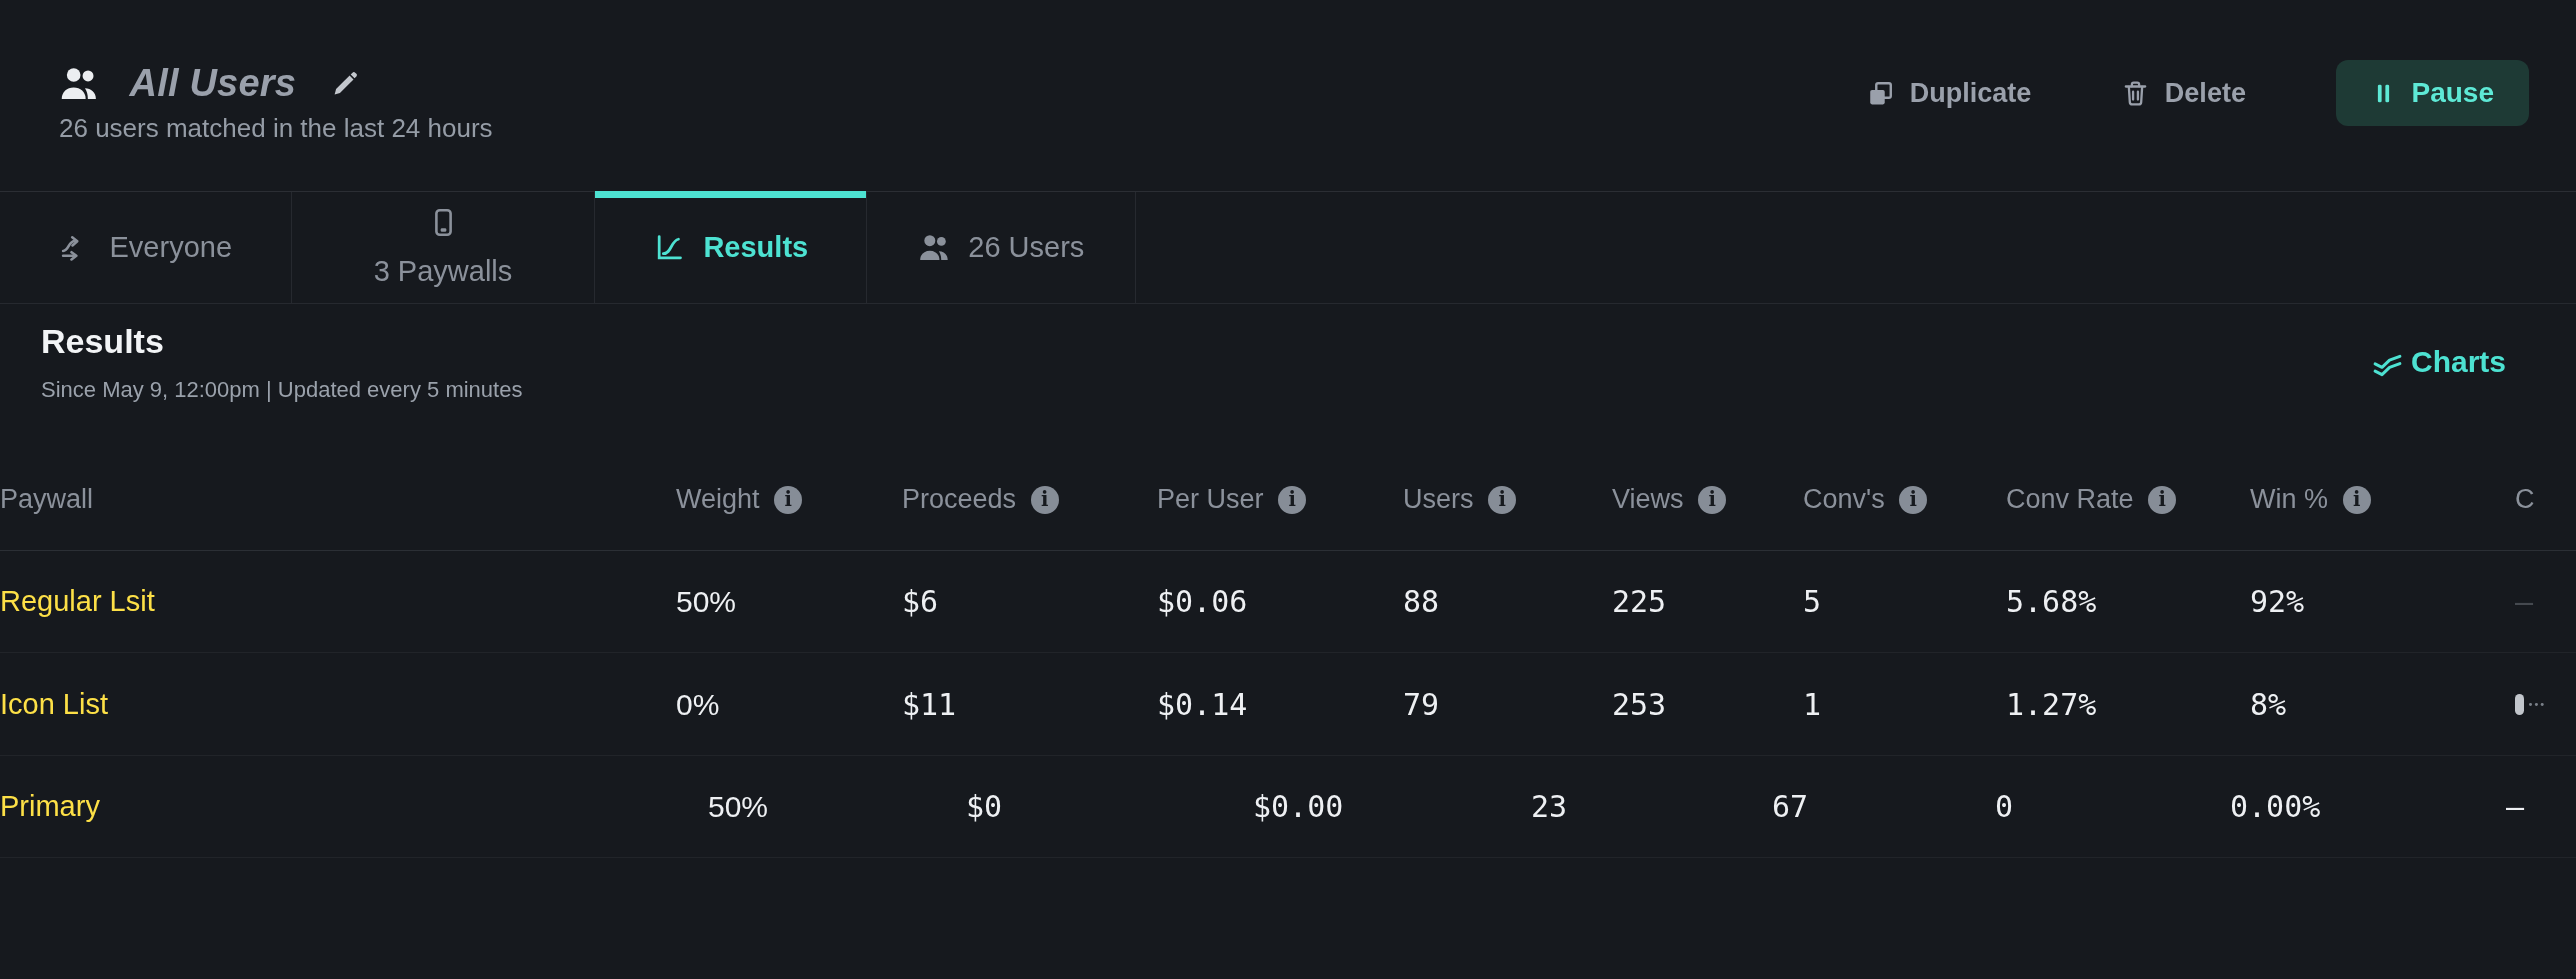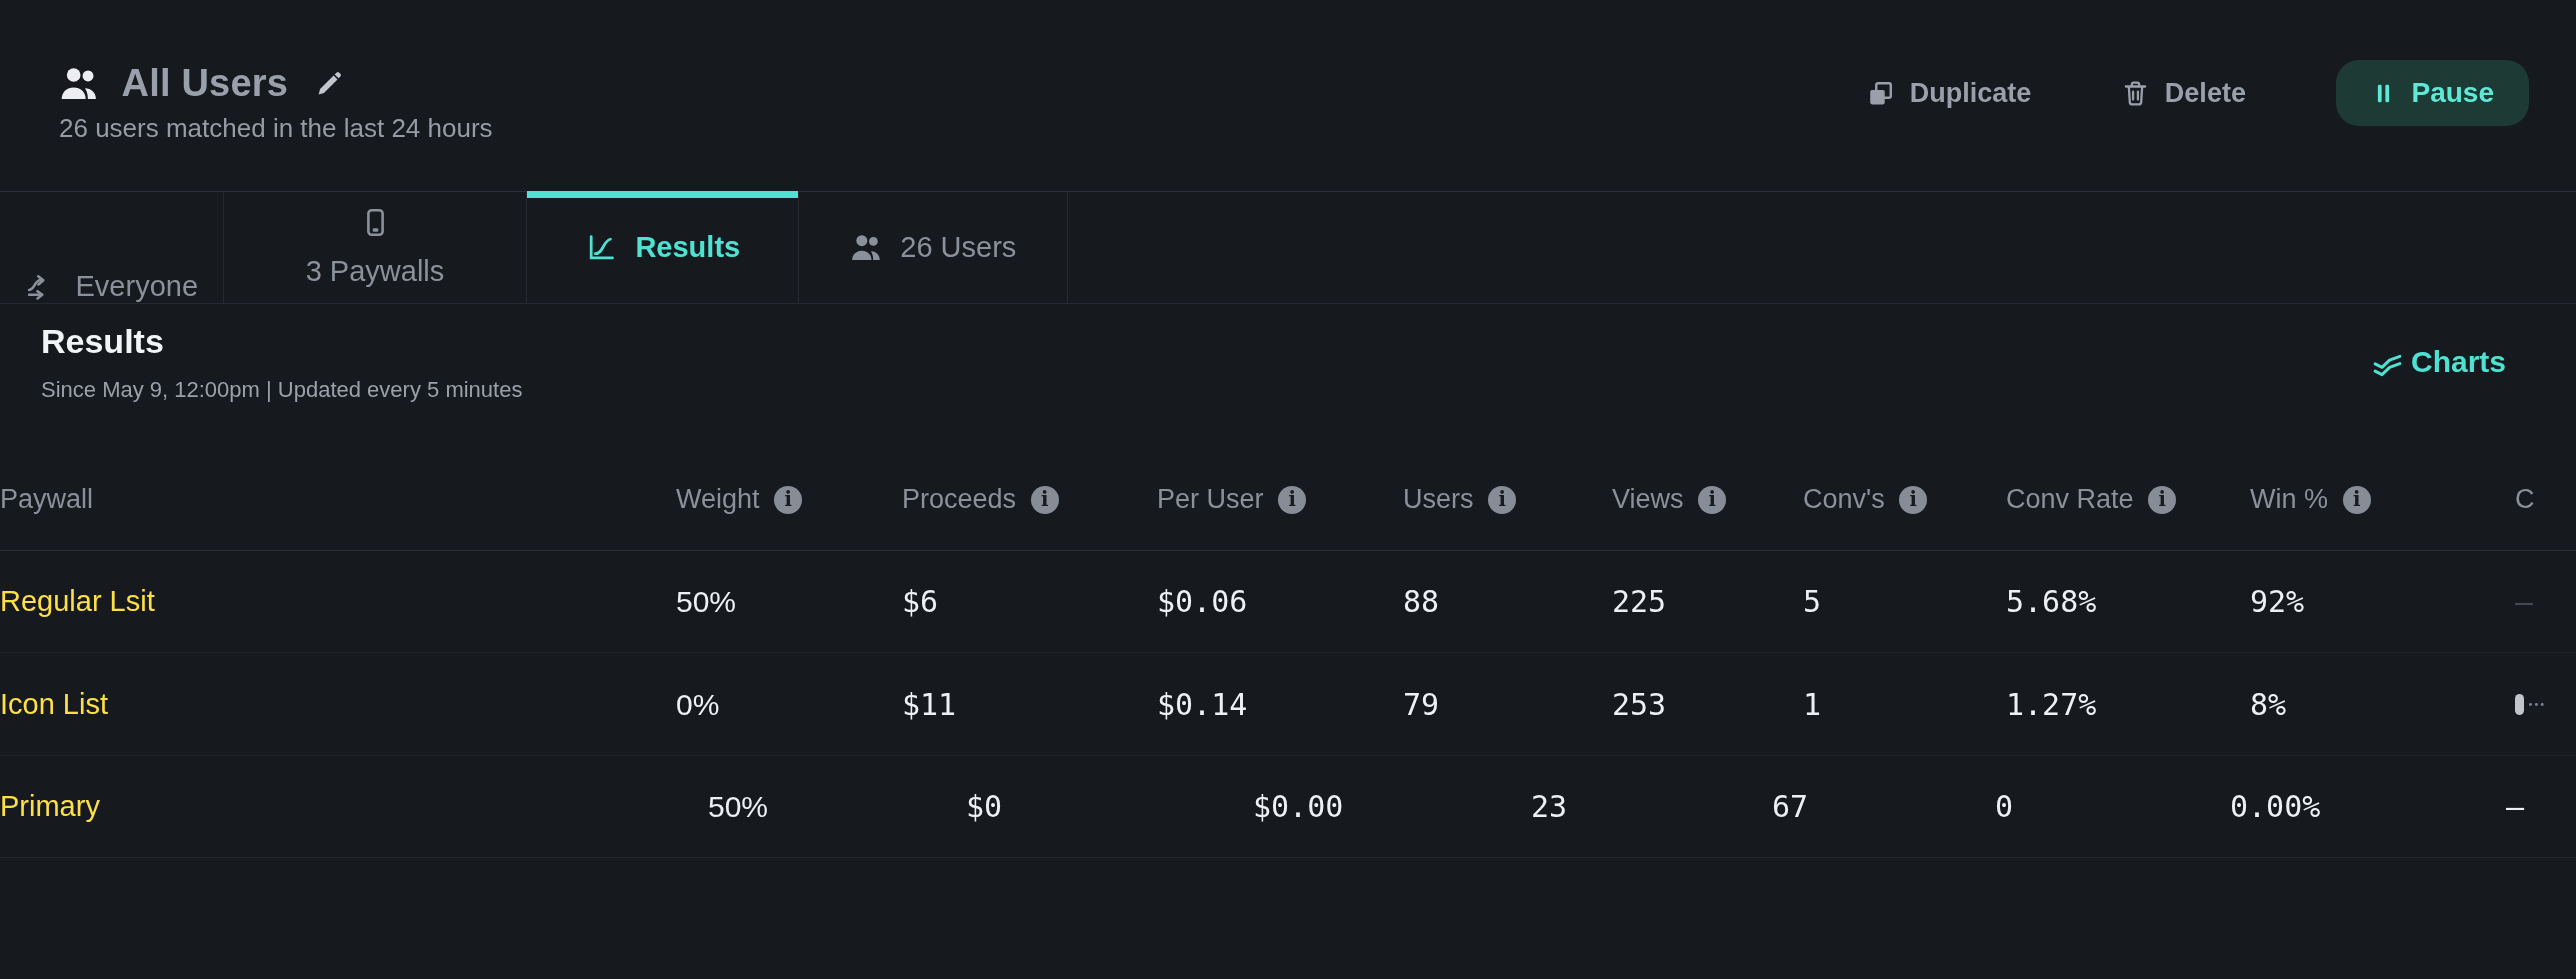--- a/index.html
+++ b/index.html
@@ -14,29 +14,29 @@
   
   .title-row{position:absolute;left:59px;top:57px;display:flex;align-items:center;gap:21.5px;height:53px;}
   .page-title{font-size:38px;font-weight:600;color:#9aa0ab;letter-spacing:0.2px;}
   .edit-btn{margin-left:5.9px;background:none;border:none;padding:0;cursor:pointer;color:#c3c7cd;}
   .subtitle{position:absolute;left:59px;top:113px;font-size:26px;color:#959ca6;}
 
   .actions{position:absolute;right:47px;top:57px;height:72px;display:flex;align-items:center;gap:90px;}
   .ghost-btn{display:flex;align-items:center;gap:14.6px;background:none;border:none;padding:0;
     color:#9aa0ab;font-family:inherit;font-size:27px;font-weight:600;cursor:pointer;}
   .pause-btn{display:flex;align-items:center;gap:15.6px;height:66px;padding:0 35px;border:none;
-    border-radius:23px;background:var(--pause-bg,#1e3a35);color:var(--pause-text,#5ee9d6);
+    border-radius:12px;background:var(--pause-bg,#1e3a35);color:var(--pause-text,#5ee9d6);
     font-family:inherit;font-size:28px;font-weight:700;cursor:pointer;}
 
   
   .tabbar{position:absolute;top:191px;left:0;width:100%;height:113px;display:flex;
     border-top:1px solid #2b2e34;border-bottom:1px solid #26292f;box-sizing:border-box;}
   .tab{position:relative;display:flex;align-items:center;justify-content:center;gap:17.6px;
     font-size:29px;color:#8b919b;border-right:1px solid #26292f;cursor:pointer;box-sizing:border-box;}
-  .tab-everyone{width:224px;align-items:flex-end;} .tab-paywalls{width:303px;flex-direction:column;} .tab-results{width:272px;} .tab-users{width:269px;}
+  .tab-everyone{width:292px;} .tab-paywalls{width:303px;flex-direction:column;} .tab-results{width:272px;} .tab-users{width:269px;}
   .tab.active{color:var(--accent,#4de2d2);font-weight:600;}
   .tab.active::before{content:"";position:absolute;top:-1px;left:0;right:0;height:6.8px;background:var(--accent,#4de2d2);}
 
   
   .sec-title{position:absolute;left:41px;top:322px;margin:0;font-size:34px;font-weight:700;color:#f2f4f6;}
   .sec-sub{position:absolute;left:41px;top:377px;font-size:22px;color:#9aa1ab;}
   .charts-link{position:absolute;right:70px;top:345px;display:flex;align-items:center;gap:6px;
     color:var(--accent,#4de2d2);font-size:30px;font-weight:700;cursor:pointer;text-decoration:none;}
 
   
@@ -64,21 +64,21 @@
 
   <div class="title-row">
     <span>
       <svg width="41" height="35" viewBox="0 0 24 20" fill="#eceef1">
         <circle cx="8.6" cy="5" r="4"></circle>
         <path d="M1.6 19c0-4 3.1-6.6 7-6.6s7 2.6 7 6.6z"></path>
         <circle cx="17" cy="5.6" r="3.2"></circle>
         <path d="M15.2 12.8c3.6 0 6.4 2.5 6.4 6.2h-4.7c0-2.5-.6-4.6-1.7-6.2z"></path>
       </svg>
     </span>
-    <h1 class="page-title" style="margin:0;">All Users</h1>
+    <h1 class="page-title" style="margin:8px;font-style:italic;">All Users</h1>
     <button class="edit-btn">
       <svg width="29" height="29" viewBox="0 0 24 24" fill="#c3c7cd">
         <path d="M3 21l1.2-4.4L15.4 5.4l3.2 3.2L7.4 19.8 3 21z"></path>
         <path d="M16.3 4.5l1.5-1.5c.6-.6 1.6-.6 2.2 0l1 1c.6.6.6 1.6 0 2.2l-1.5 1.5-3.2-3.2z"></path>
       </svg>
     </button>
   </div>
   <div class="subtitle">26 users matched in the last 24 hours</div>
 
   <div class="actions">

